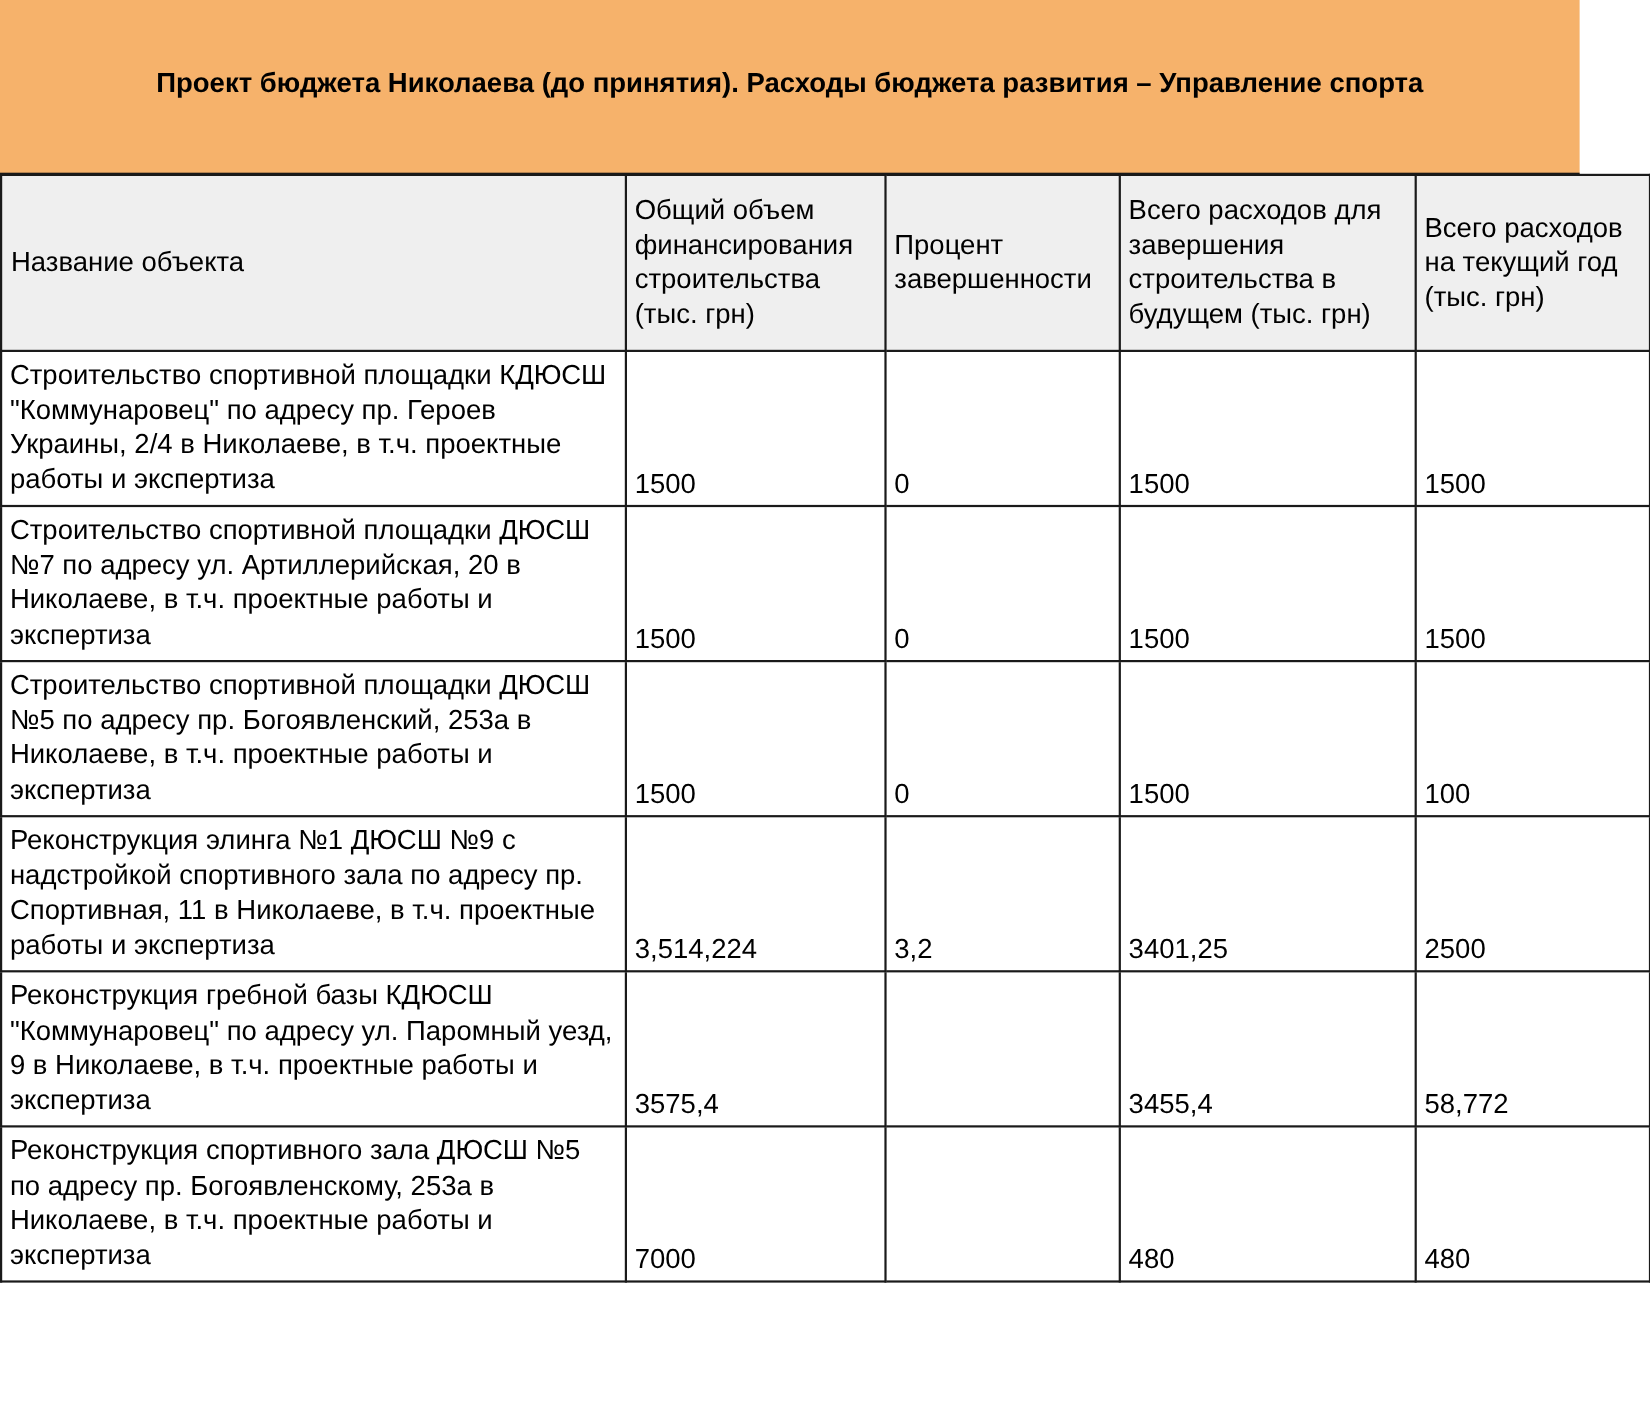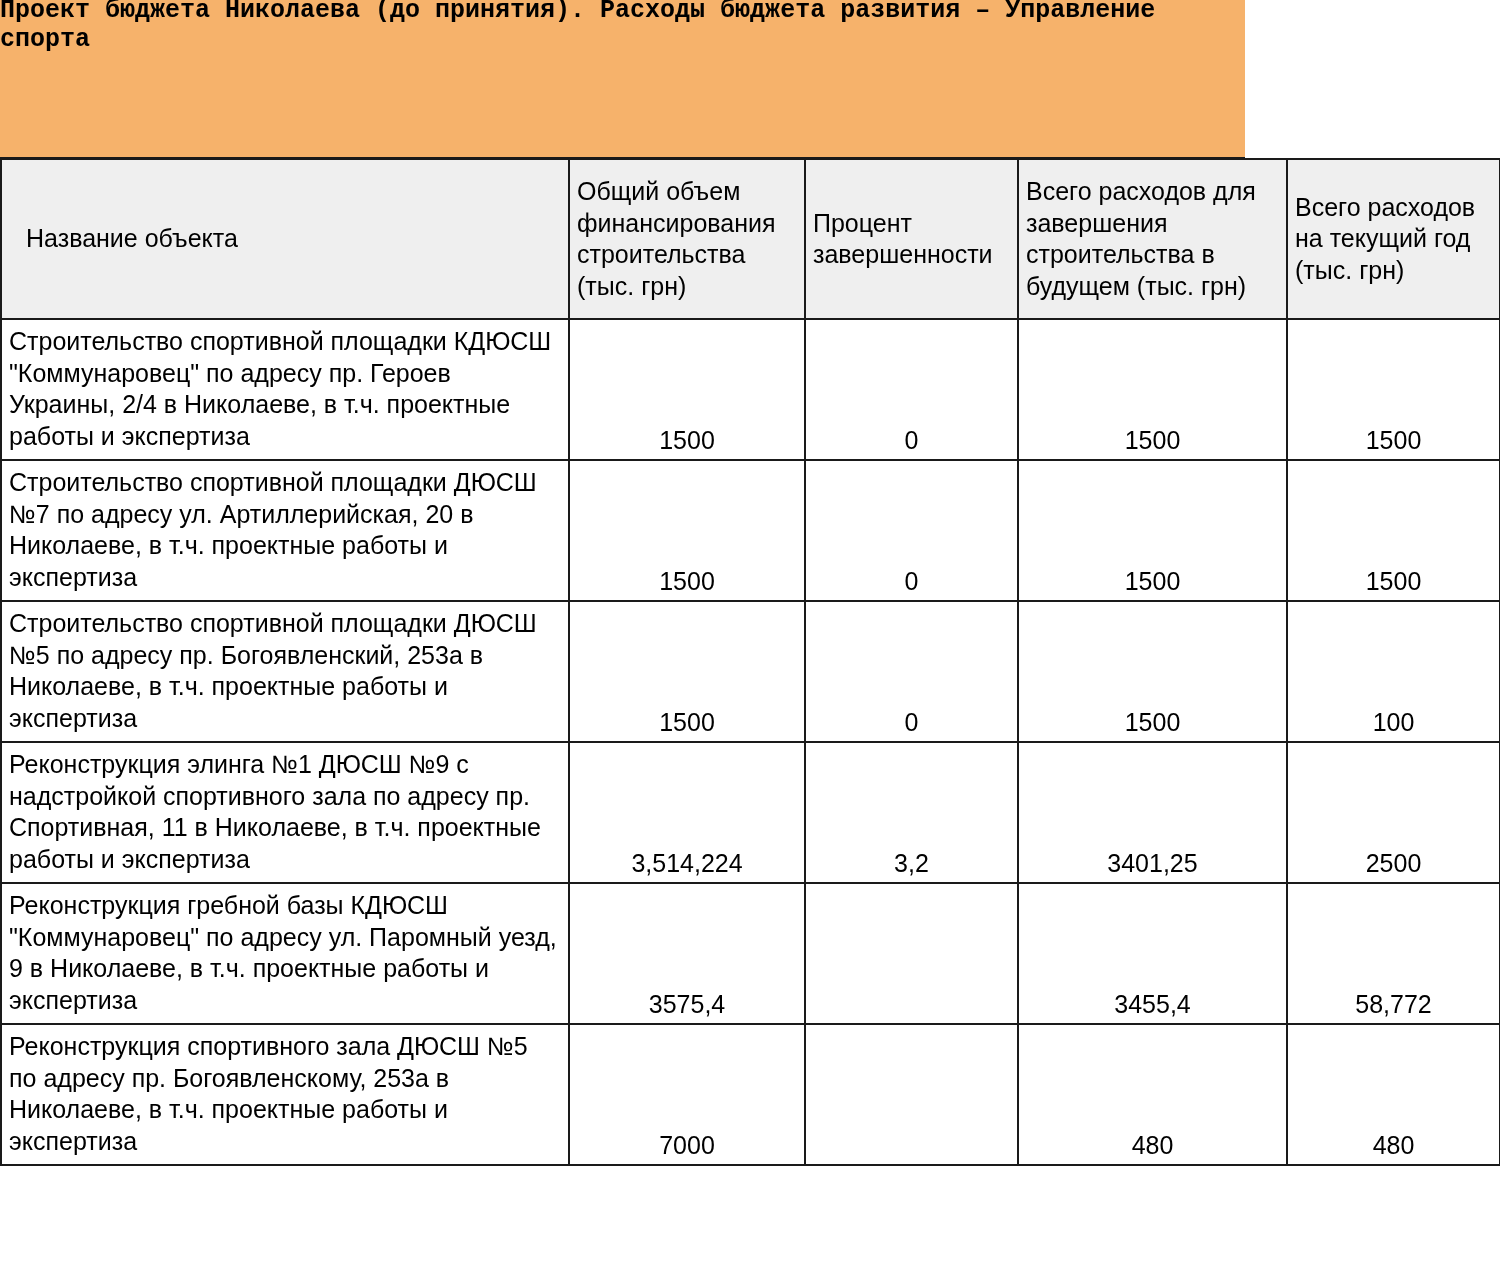--- a/index.html
+++ b/index.html
@@ -1,35 +1,35 @@
 <!DOCTYPE html>
 <html><head>
   <meta charset="utf-8">
   <style>
     html, body { margin: 0; padding: 0; background: #ffffff; }
     body { width: 1500px; height: 1277px; overflow: hidden; font-family: "Liberation Sans", sans-serif; color: #000; }
     .title-bar {
-      position: absolute; left: 0; top: 0; width: 1245px; height: 157px;
+      position: absolute; left: 0; top: 0; width: 1436px; height: 157px;
       background: #f6b26b; border-bottom: 2px solid #1a1a1a;
-      display: flex; align-items: flex-start; justify-content: center; font-family: Liberation Mono, monospace;
+      display: flex; align-items: center; justify-content: center;
     }
     .title-bar .title { font-weight: bold; font-size: 25px; margin-left: 0px; margin-top: -4px; }
     table {
       position: absolute; left: 0; top: 158px; width: 1499px;
       border-collapse: collapse; table-layout: fixed;
     }
     td, th {
       border: 2px solid #1a1a1a; font-size: 25px; line-height: 31.5px;
       padding: 0 7px; font-weight: normal; vertical-align: bottom;
     }
     thead th { background: #efefef; text-align: left; vertical-align: middle; height: 154px; padding-top: 2px; padding-bottom: 2px; }
-    thead th.first { padding-left: 24px; }
+    thead th.first { padding-left: 8px; }
     tbody td { background: #ffffff; height: 133px; padding-bottom: 3px; }
     tbody td.name { text-align: left; vertical-align: top; padding-top: 6px; padding-bottom: 0; }
-    tbody td.num { text-align: center; }
+    tbody td.num { text-align: left; }
     col.c1 { width: 568px; }
     col.c2 { width: 236px; }
     col.c3 { width: 213px; }
     col.c4 { width: 269px; }
     col.c5 { width: 213px; }
   </style>
 </head>
 <body>
 
 <div class="title-bar">

